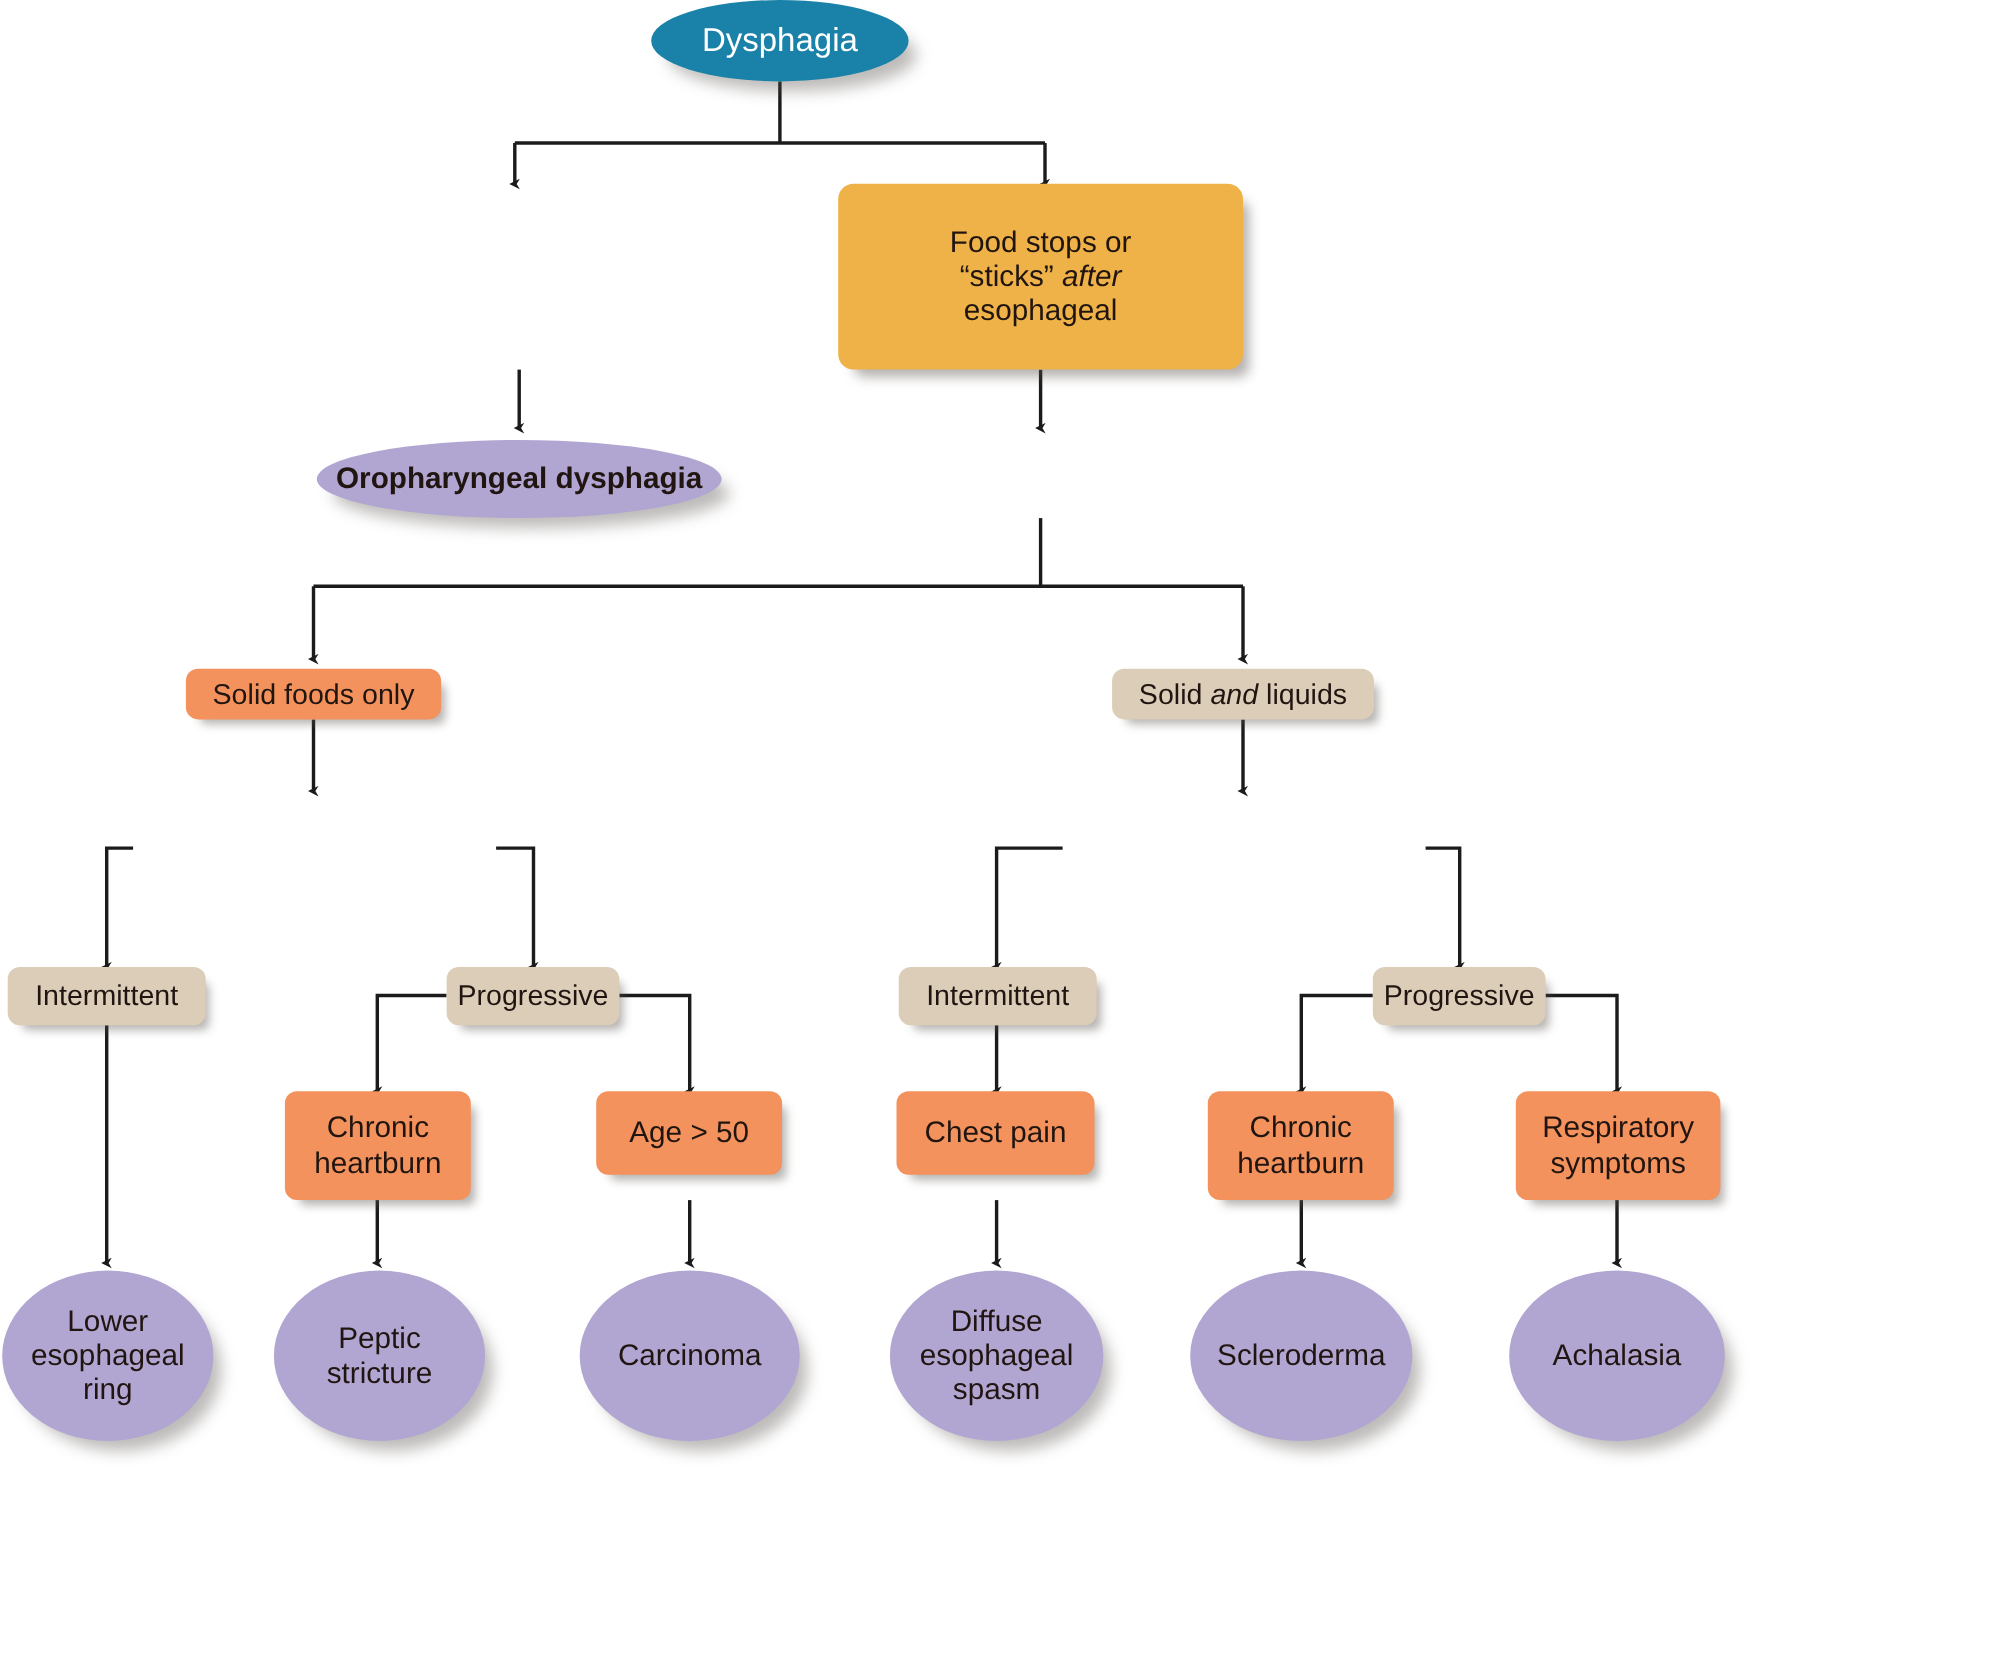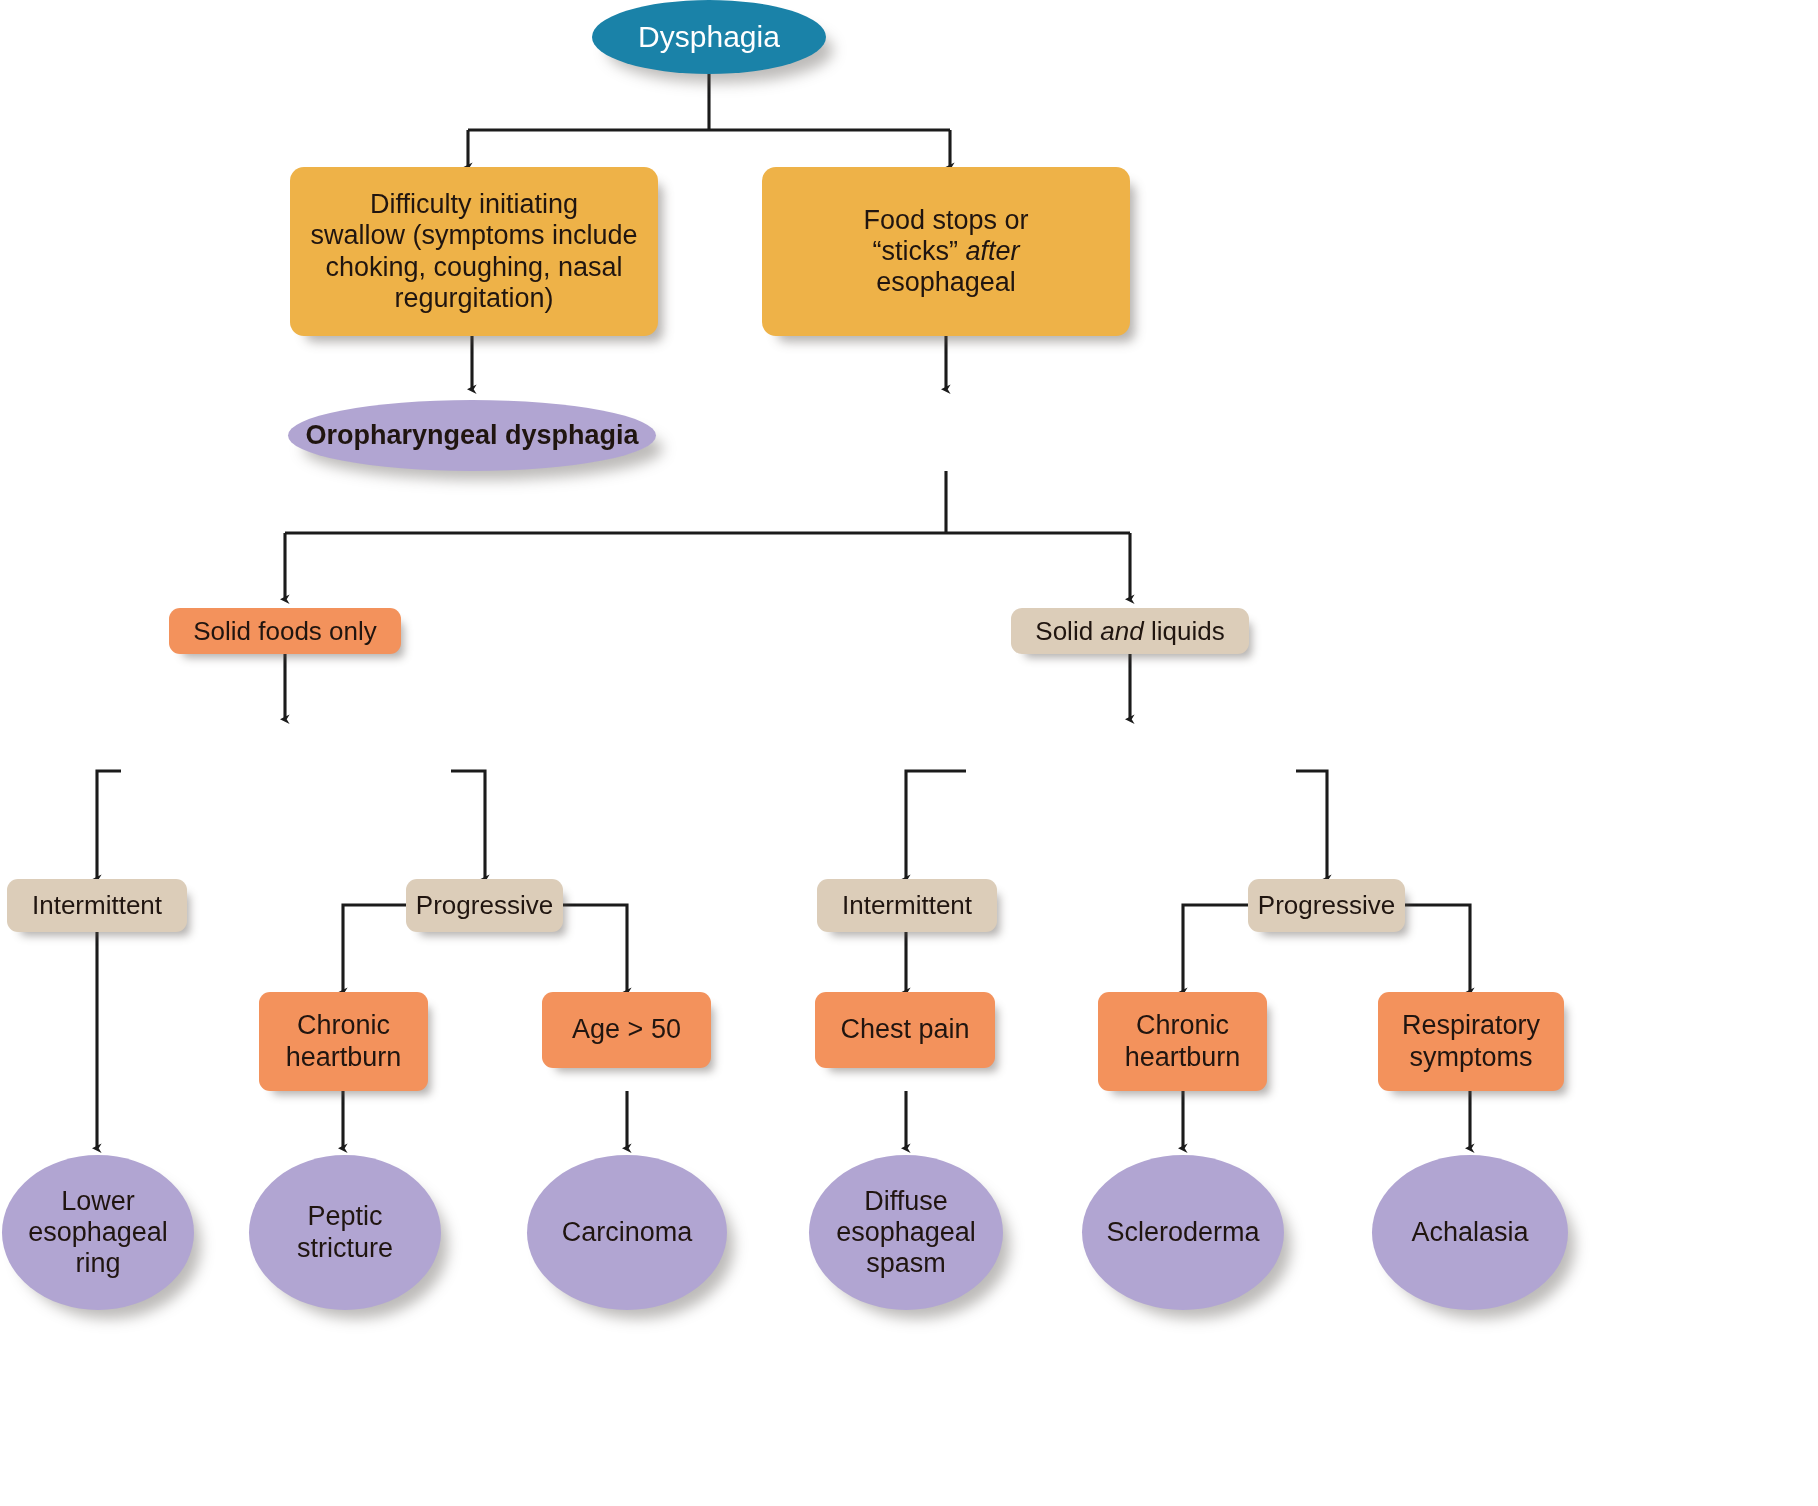--- a/index.html
+++ b/index.html
@@ -104,28 +104,20 @@
       <path d="M906,1091 L906,1148" marker-end="url(#arrow)"></path>
       <path d="M1183,1091 L1183,1148" marker-end="url(#arrow)"></path>
       <path d="M1470,1091 L1470,1148" marker-end="url(#arrow)"></path>
     </g>
   </svg>
 
   <div class="node ellipse fill-teal shadow-e" style="left:592px; top:0px; width:234px; height:74px; font-size:30px;">
     <span class="lbl">Dysphagia</span>
   </div>
 
-  <div class="node rrect fill-yellow shadow-r" style="left:290px; top:167px; width:368px; height:169px; font-size:27px;">
-    <span class="lbl">
-      <span>Difficulty initiating</span><br>
-      <span>swallow (symptoms include</span><br>
-      <span>choking, coughing, nasal</span><br>
-      <span>regurgitation)</span>
-    </span>
-  </div>
 
   <div class="node rrect fill-yellow shadow-r" style="left:762px; top:167px; width:368px; height:169px; font-size:27px;">
     <span class="lbl">
       <span>Food stops or</span><br>
       “sticks” <em>after</em><br>
       <span>esophageal</span>
     </span>
   </div>
 
   <div class="node ellipse fill-purple shadow-e" style="left:288px; top:400px; width:368px; height:71px; font-size:27px;font-weight:bold;">

